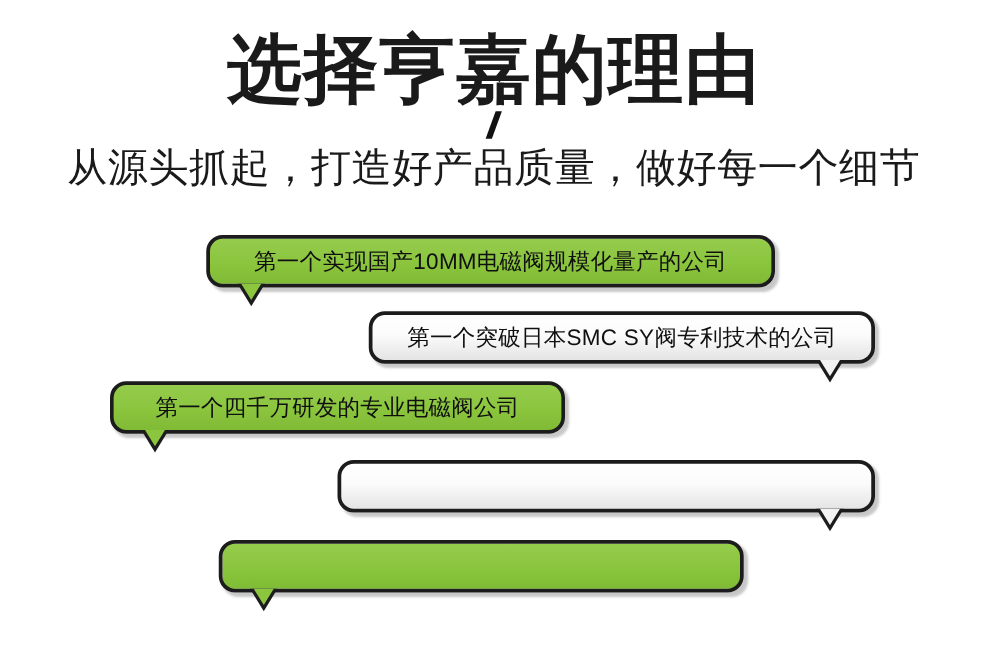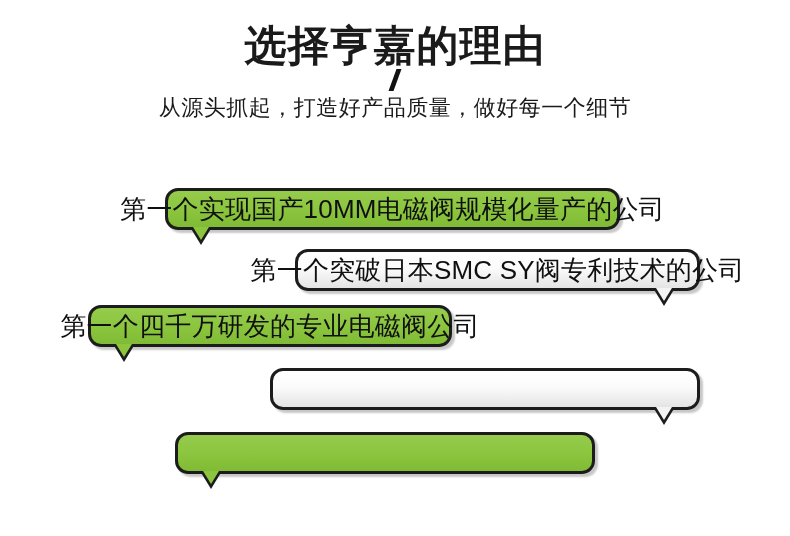--- a/index.html
+++ b/index.html
@@ -25,21 +25,21 @@
   .header {
     position: absolute;
     top: 0;
     left: 0;
     width: 790px;
     text-align: center;
   }
   .page-title {
     margin: 0;
     padding-top: 22px;
-    font-size: 42px;
+    font-size: 60px;
     line-height: 1.12;
     font-weight: 700;
     letter-spacing: 1px;
     color: #1a1a1a;
     font-family: "Liberation Sans", "DejaVu Sans", sans-serif;
   }
   .divider-slash {
     display: block;
     width: 100%;
     height: 26px;
@@ -52,21 +52,21 @@
     left: 50%;
     top: 2px;
     width: 5px;
     height: 22px;
     background: #111111;
     transform: translateX(-50%) skewX(-20deg);
   }
   .page-subtitle {
     margin: 0;
     padding-top: 2px;
-    font-size: 22px;
+    font-size: 32px;
     line-height: 1.2;
     font-weight: 400;
     letter-spacing: 0.5px;
     color: #1a1a1a;
   }
 
   
   .bubbles {
     position: absolute;
     top: 0;
@@ -80,21 +80,21 @@
     height: 42px;
     border: 3px solid #1c1c1c;
     border-radius: 13px;
     display: flex;
     align-items: center;
     justify-content: center;
     padding: 0 16px;
     box-shadow: 3px 3px 2px rgba(0,0,0,0.22);
   }
   .bubble .bubble-text {
-    font-size: 26px;
+    font-size: 18px;
     line-height: 1;
     color: #101010;
     white-space: nowrap;
     letter-spacing: 0.2px;
   }
   .bubble.green {
     background: #8cc63f;
     background: linear-gradient(180deg, #95cc4c 0%, #8bc53e 55%, #80bb35 100%);
   }
   .bubble.plain {

